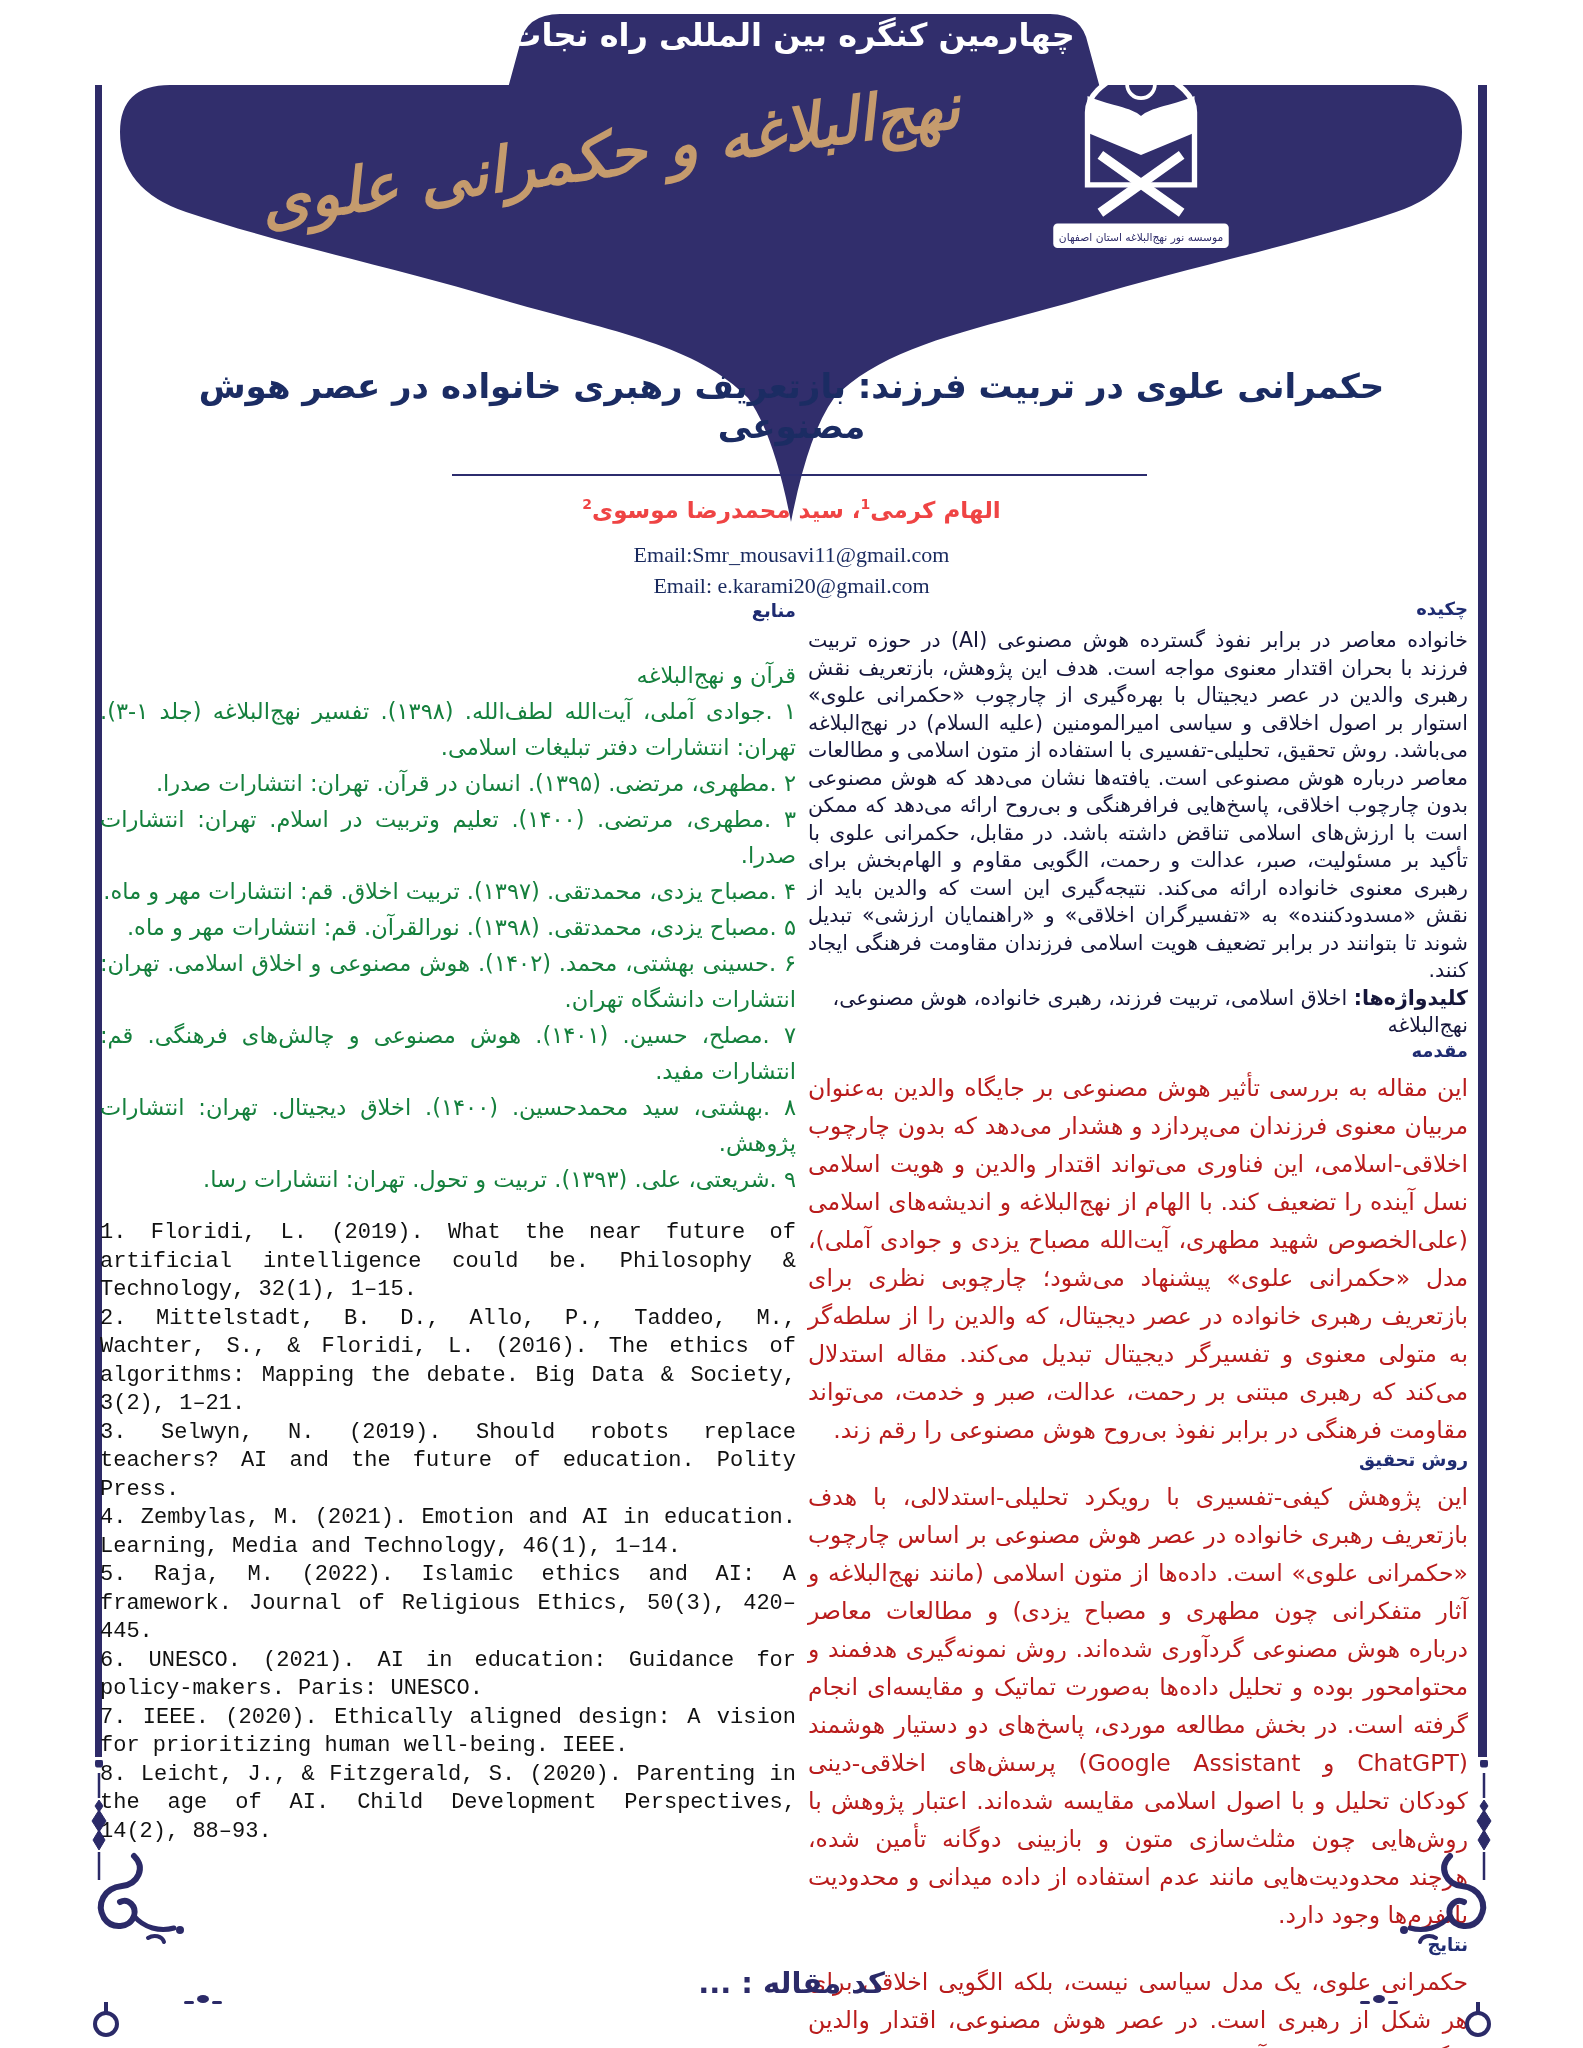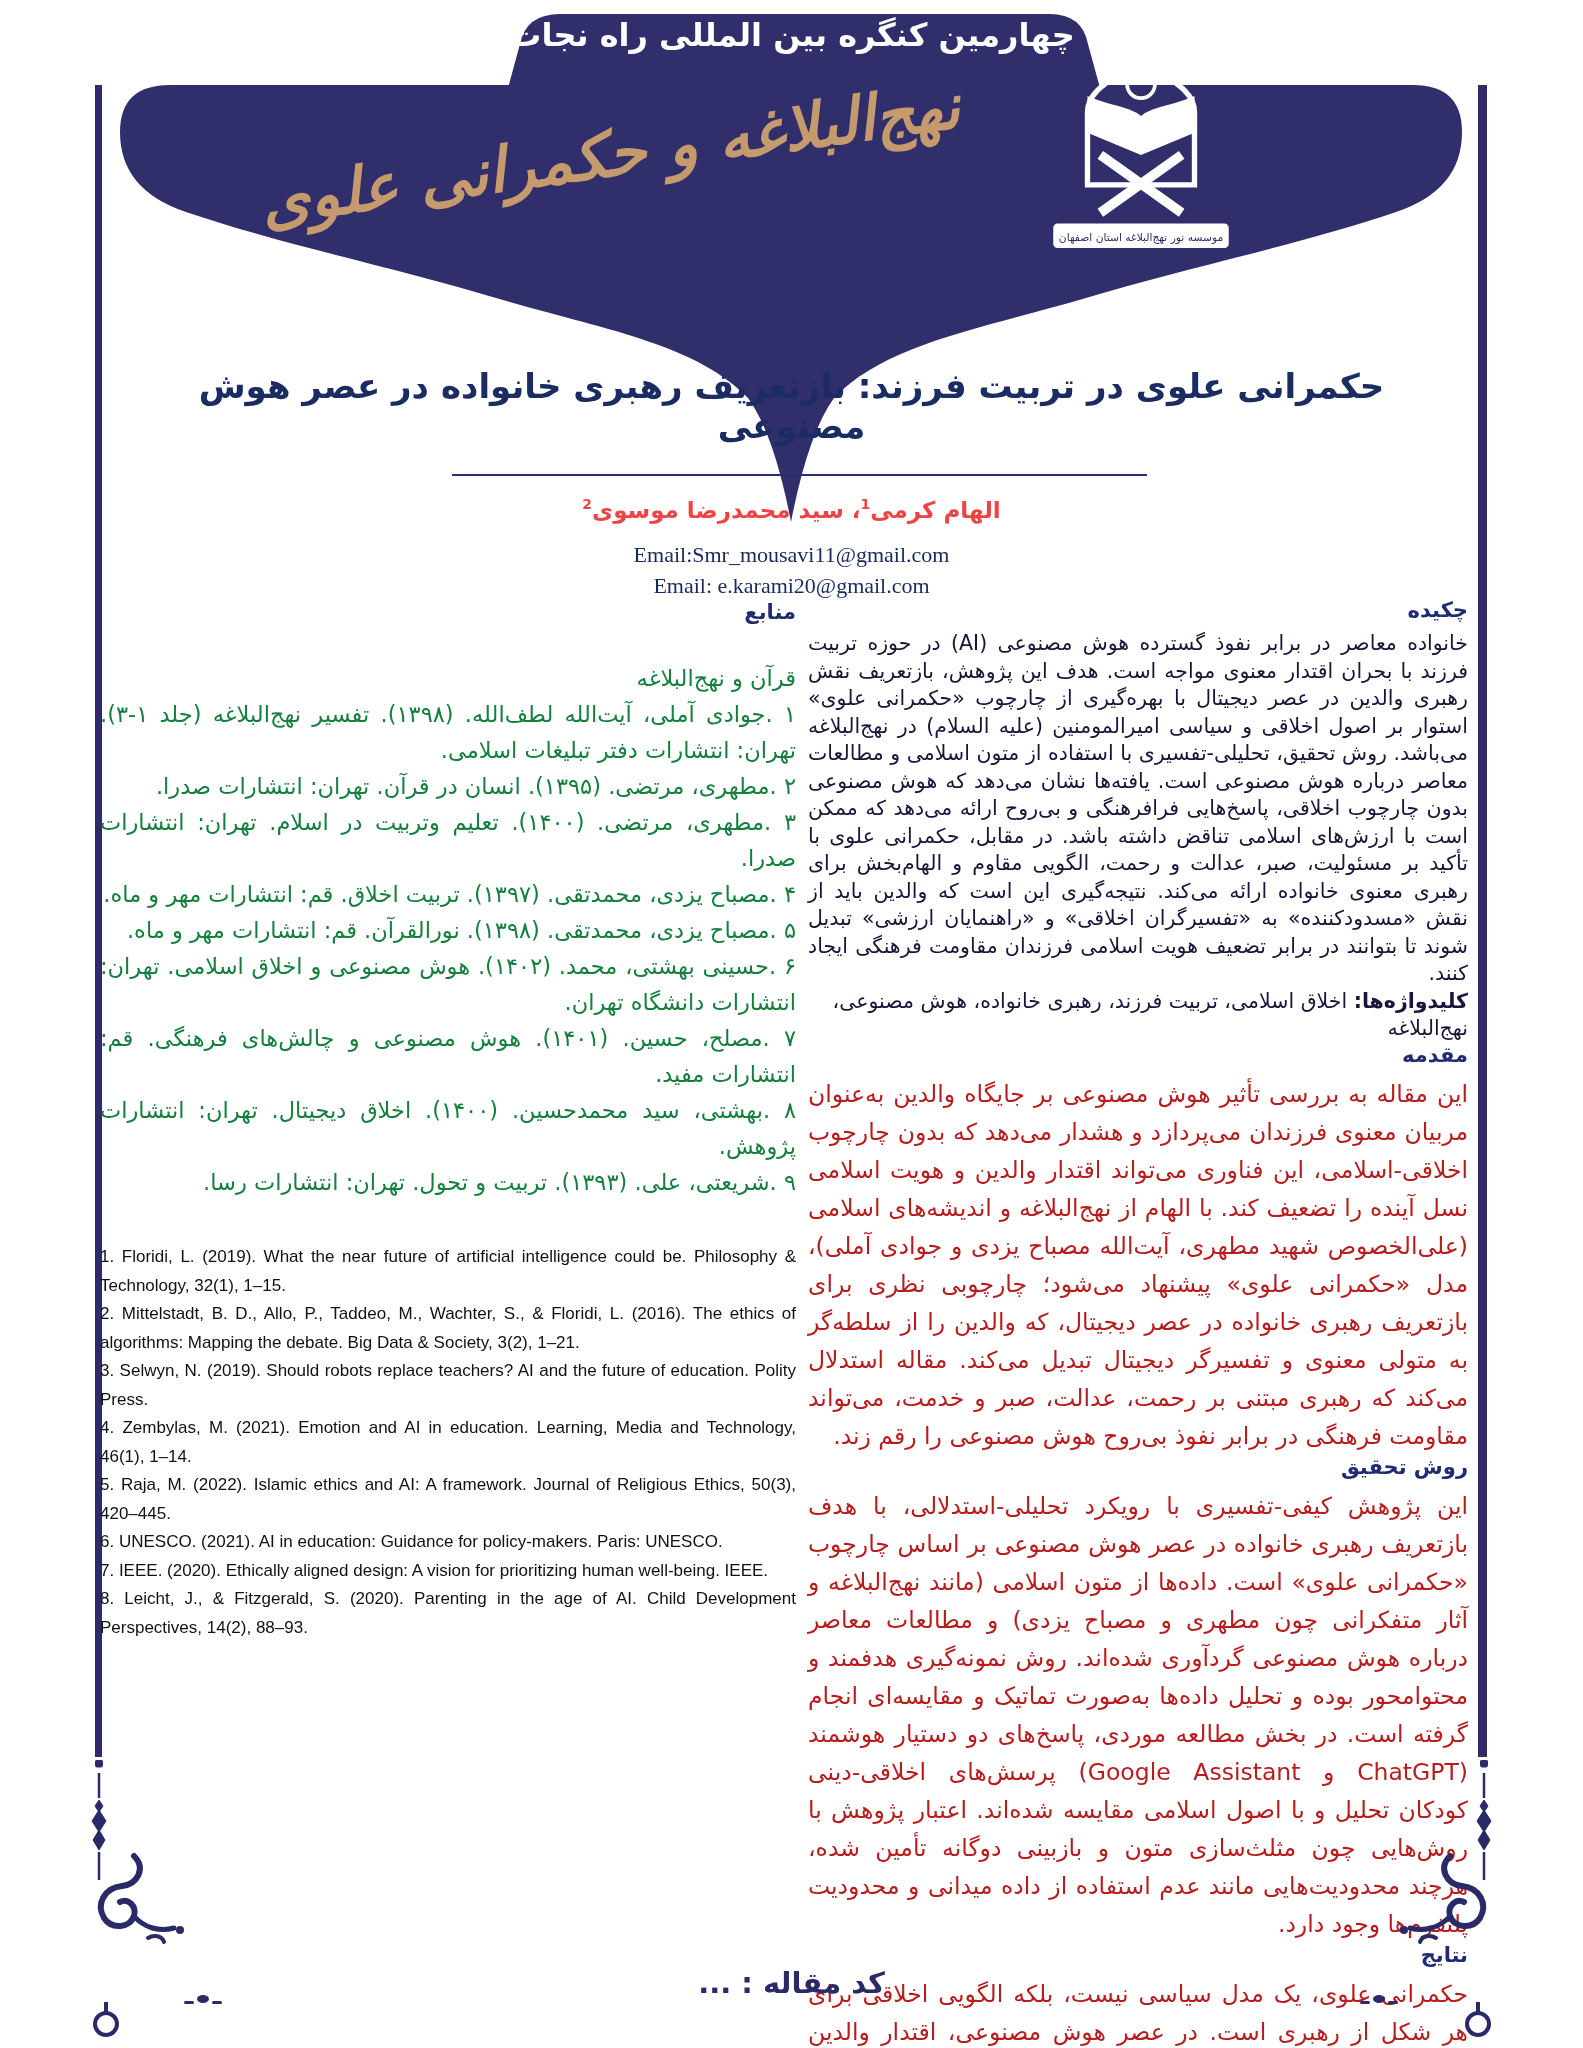--- a/index.html
+++ b/index.html
@@ -25,34 +25,34 @@
         color:#ef4444;font-weight:bold;font-size:23px;}
   .authors sup{font-size:14px;}
   .email{position:absolute;left:120px;width:1343px;text-align:center;direction:ltr;
         font-family:"Liberation Serif",serif;font-size:22px;color:#18295e;margin-top:12px;}
   .email.e1{top:530px;}
   .email.e2{top:561px;}
   
   .col{position:absolute;direction:rtl;}
   .right-col{top:598px;left:808px;width:660px;}
   .left-col{top:600px;left:100px;width:696px;}
-  h2.sec{margin:0;color:#1f2c72;font-weight:bold;font-size:21px;text-align:right;}
+  h2.sec{margin:0;color:#1f2c72;font-weight:bold;font-size:18px;text-align:right;}
   p.body-sm{margin:8px 0 0 0;font-size:20.5px;line-height:27.5px;color:#16163a;
         text-align:justify;}
   p.keywords{margin:0;font-size:20.5px;line-height:27.5px;color:#16163a;text-align:right;}
   p.keywords b{font-weight:bold;}
   p.body-lg{margin:8px 0 0 0;font-size:23.5px;line-height:38px;color:#b91c1c;
         text-align:justify;}
   .mt-intro{margin-top:30px;}
   .mt-method{margin-top:72px;}
   .mt-results{margin-top:56px;}
   .fa-refs{margin-top:36px;font-size:22.5px;line-height:36px;color:#15803d;text-align:justify;}
   .fa-refs div{text-align:justify;}
-  .en-refs{margin-top:43px;direction:ltr;font-family:Liberation Sans, sans-serif;
-        font-size:17px;line-height:28.5px;color:#111111;text-align:justify;}
+  .en-refs{margin-top:22px;direction:ltr;font-family:Liberation Mono, monospace;
+        font-size:22px;line-height:28.5px;color:#111111;text-align:justify;}
   
   .footer-code{position:absolute;top:1966px;left:120px;width:1343px;text-align:center;
         direction:rtl;color:#2b2a68;font-weight:bold;font-size:29px;}
   
   .orn{position:absolute;}
   .flip{transform:scaleX(-1);}
 </style>
 </head>
 <body>
 

